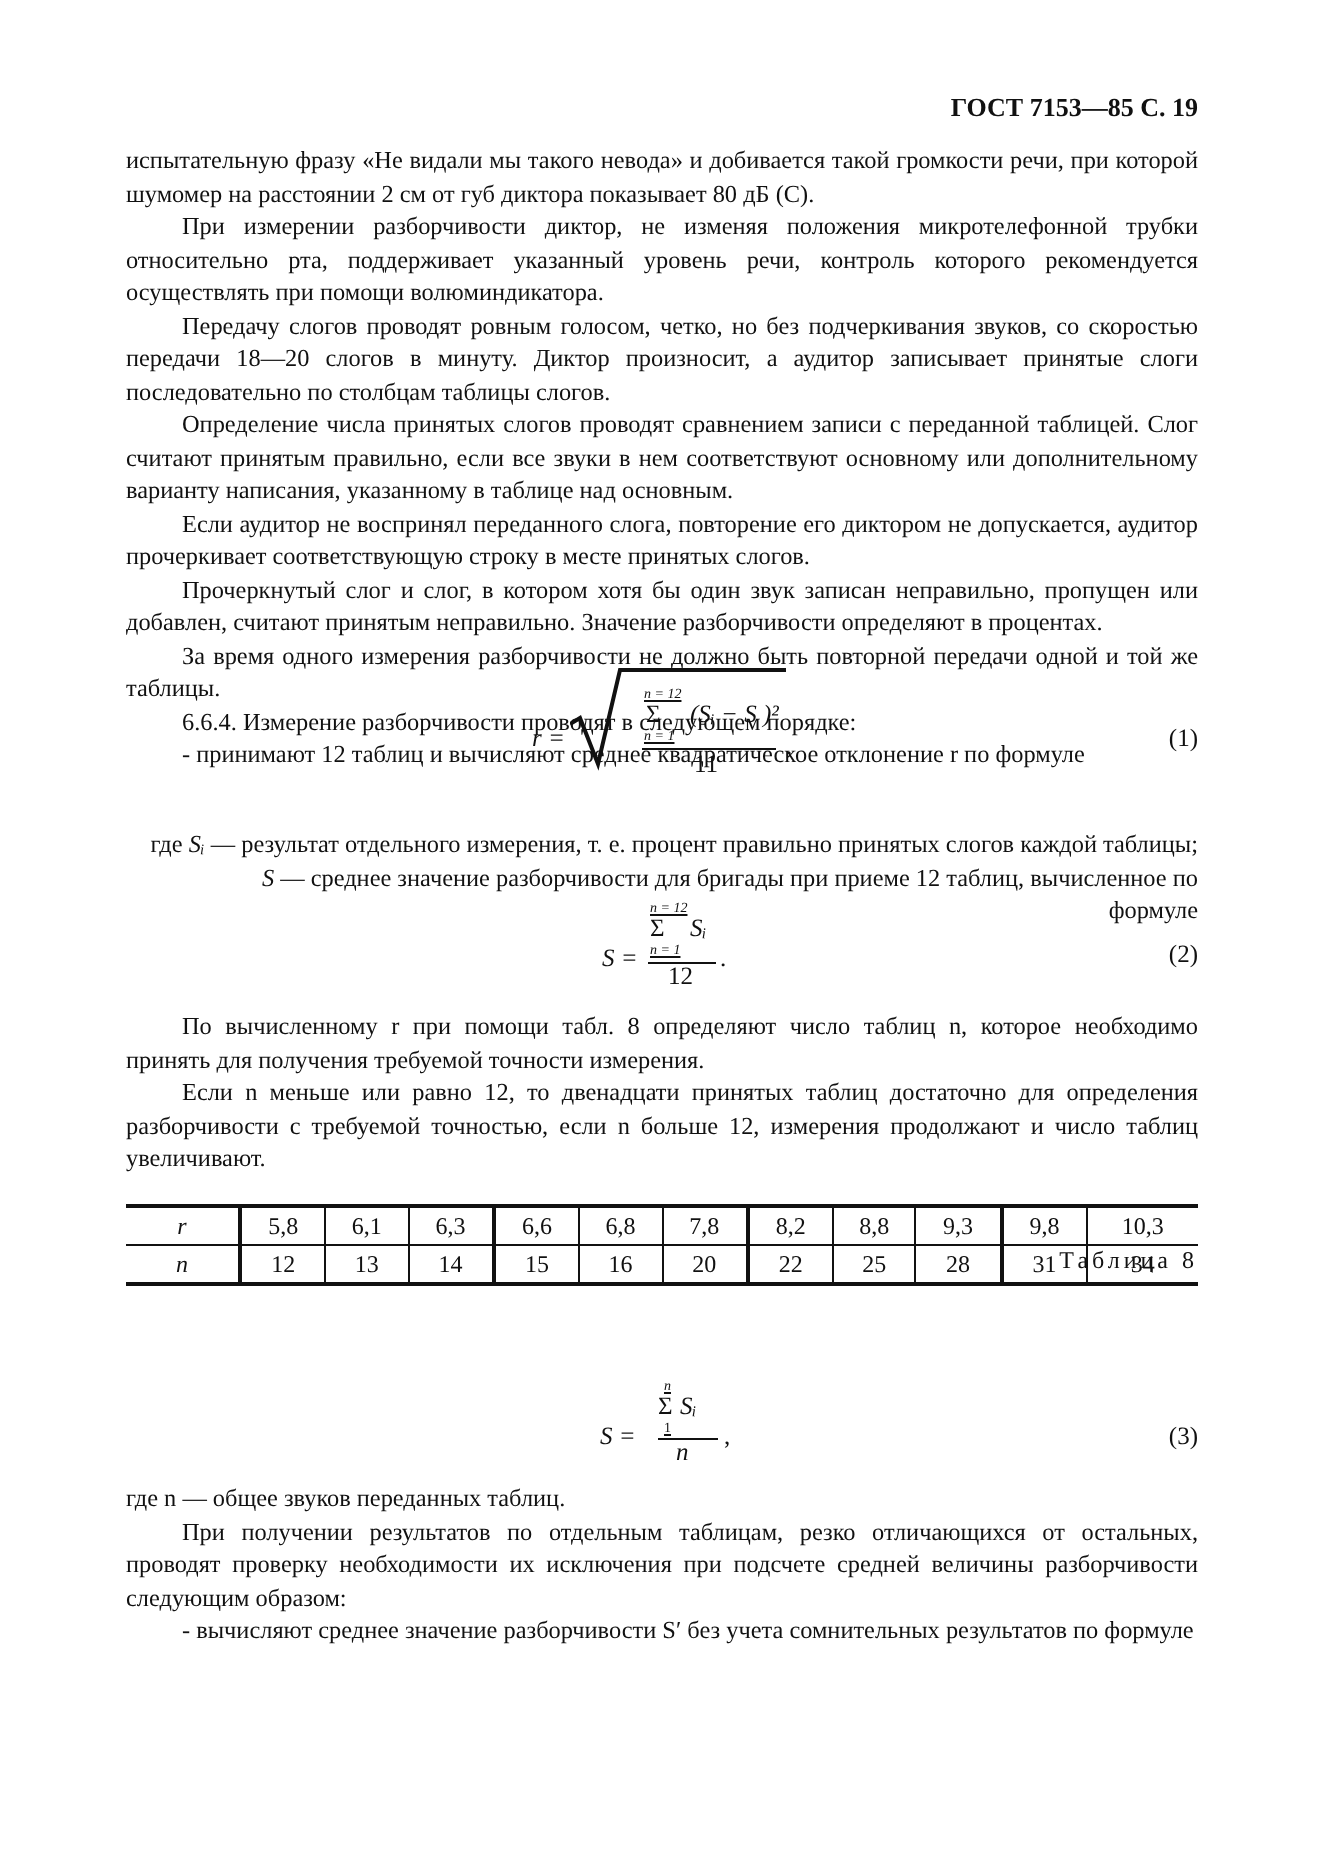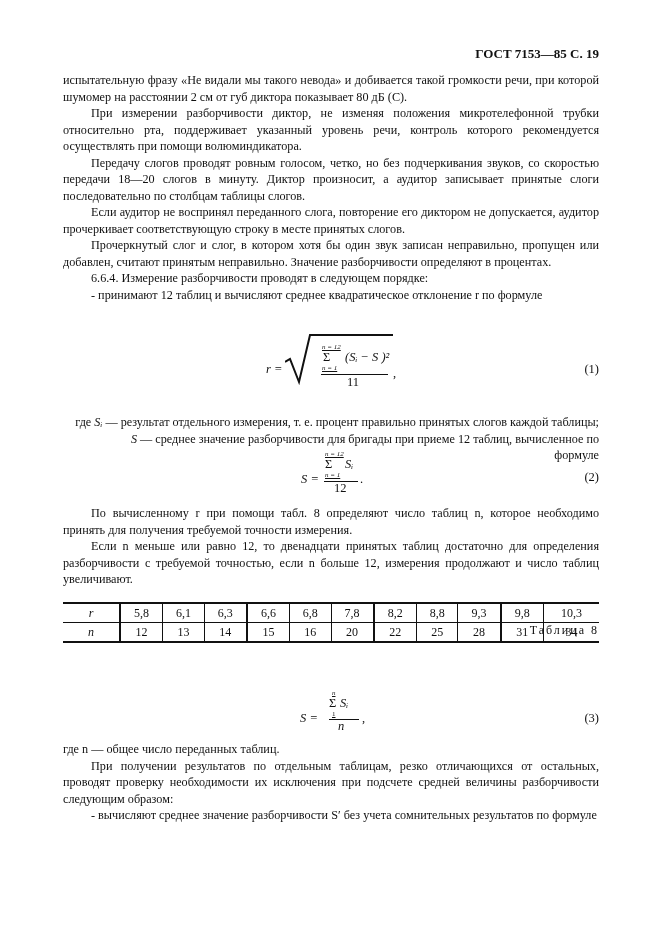--- a/index.html
+++ b/index.html
@@ -30,22 +30,24 @@
 <body>
 
 <div class="page">
 
   <div class="hdr">ГОСТ 7153—85 С. 19</div>
 
   <div class="txt" style="top:72px;">
     <p class="p noind">испытательную фразу «Не видали мы такого невода» и добивается такой громкости речи, при которой шумомер на расстоянии 2 см от губ диктора показывает 80 дБ (С).</p>
     <p class="p">При измерении разборчивости диктор, не изменяя положения микротелефонной трубки относительно рта, поддерживает указанный уровень речи, контроль которого рекомендуется осуществлять при помощи волюминдикатора.</p>
     <p class="p">Передачу слогов проводят ровным голосом, четко, но без подчеркивания звуков, со скоростью передачи 18—20 слогов в минуту. Диктор произносит, а аудитор записывает принятые слоги последовательно по столбцам таблицы слогов.</p>
+    <p class="p">Определение числа принятых слогов проводят сравнением записи с переданной таблицей. Слог считают принятым правильно, если все звуки в нем соответствуют основному или дополнительному варианту написания, указанному в таблице над основным.</p>
     <p class="p">Если аудитор не воспринял переданного слога, повторение его диктором не допускается, аудитор прочеркивает соответствующую строку в месте принятых слогов.</p>
     <p class="p">Прочеркнутый слог и слог, в котором хотя бы один звук записан неправильно, пропущен или добавлен, считают принятым неправильно. Значение разборчивости определяют в процентах.</p>
+    <p class="p">За время одного измерения разборчивости не должно быть повторной передачи одной и той же таблицы.</p>
     <p class="p last">6.6.4. Измерение разборчивости проводят в следующем порядке:</p>
     <p class="p last">- принимают 12 таблиц и вычисляют среднее квадратическое отклонение r по формуле</p>
   </div>
 
   <div>
     <span class="formula" style="left:266px; top:362px; font-style:italic;">r =</span>
     <svg style="position:absolute; left:285px; top:334px;" width="110" height="52">
       <polyline points="0,28 5,25 14,48 25,1 108,1" fill="none" stroke="#111" stroke-width="2"></polyline>
     </svg>
     <span class="formula small" style="left:322px; top:343px; font-style:italic;">n = 12</span>
@@ -129,18 +131,18 @@
     <span class="formula" style="left:340px; top:696px; font-style:italic;">Sᵢ</span>
     <span class="formula" style="left:300px; top:711px; font-style:italic;">S =</span>
     <span class="formula small" style="left:332px; top:710px;">1</span>
     <div class="frac-line" style="left:329px; top:719px; width:30px;"></div>
     <span class="formula" style="left:338px; top:719px; font-style:italic;">n</span>
     <span class="formula" style="left:362px; top:711px;">,</span>
     <span class="eqno" style="top:711px;">(3)</span>
   </div>
 
   <div class="txt" style="top:741px;">
-    <p class="p noind">где n — общее число переданных таблиц.</p>
+    <p class="p noind">где n — общее звуков переданных таблиц.</p>
     <p class="p">При получении результатов по отдельным таблицам, резко отличающихся от остальных, проводят проверку необходимости их исключения при подсчете средней величины разборчивости следующим образом:</p>
     <p class="p last">- вычисляют среднее значение разборчивости S′ без учета сомнительных результатов по формуле</p>
   </div>
 
 </div>
 
 </body></html>

